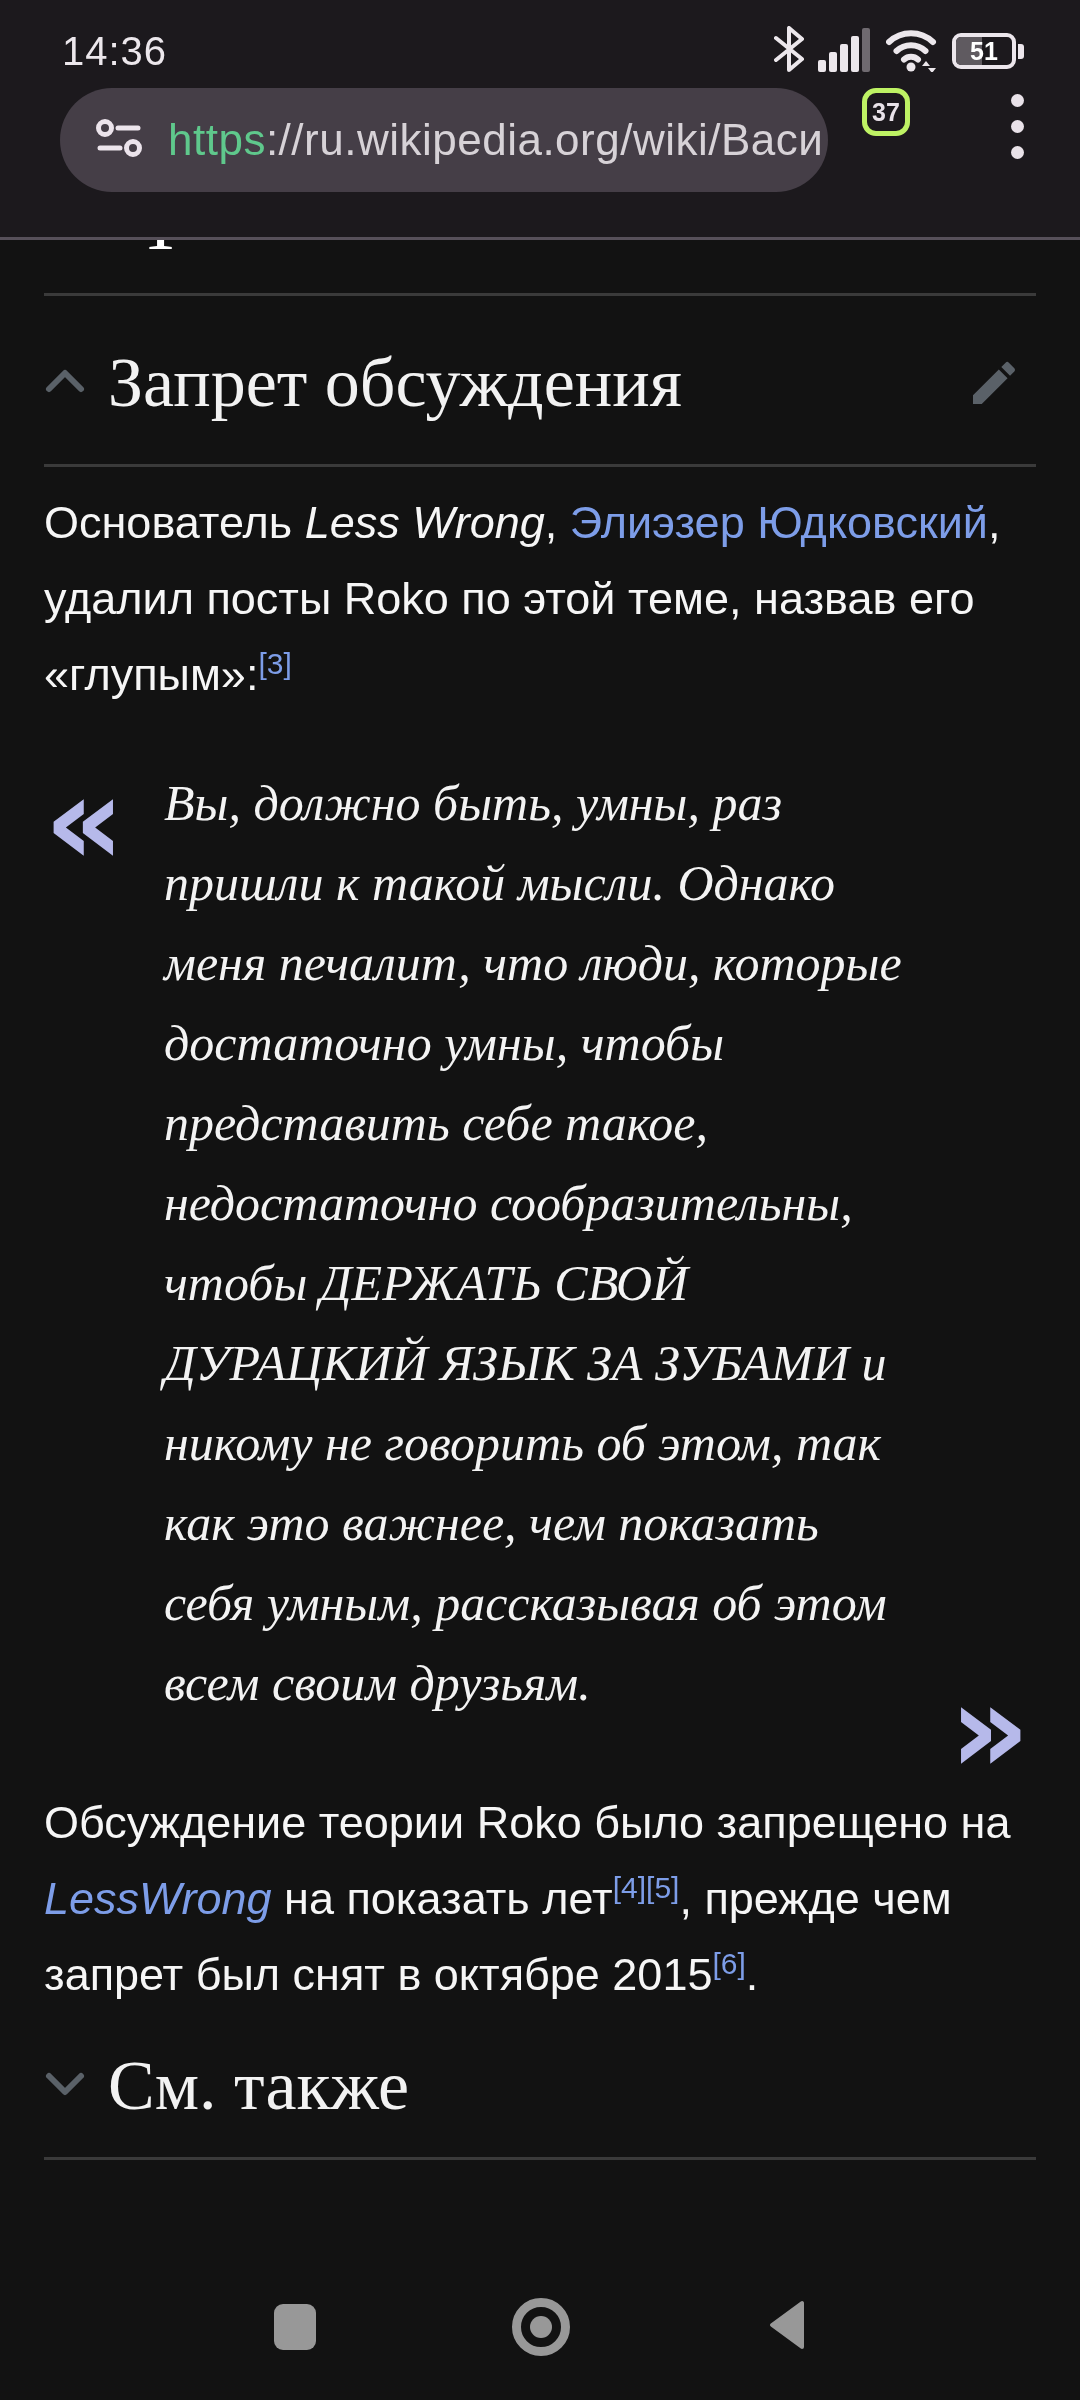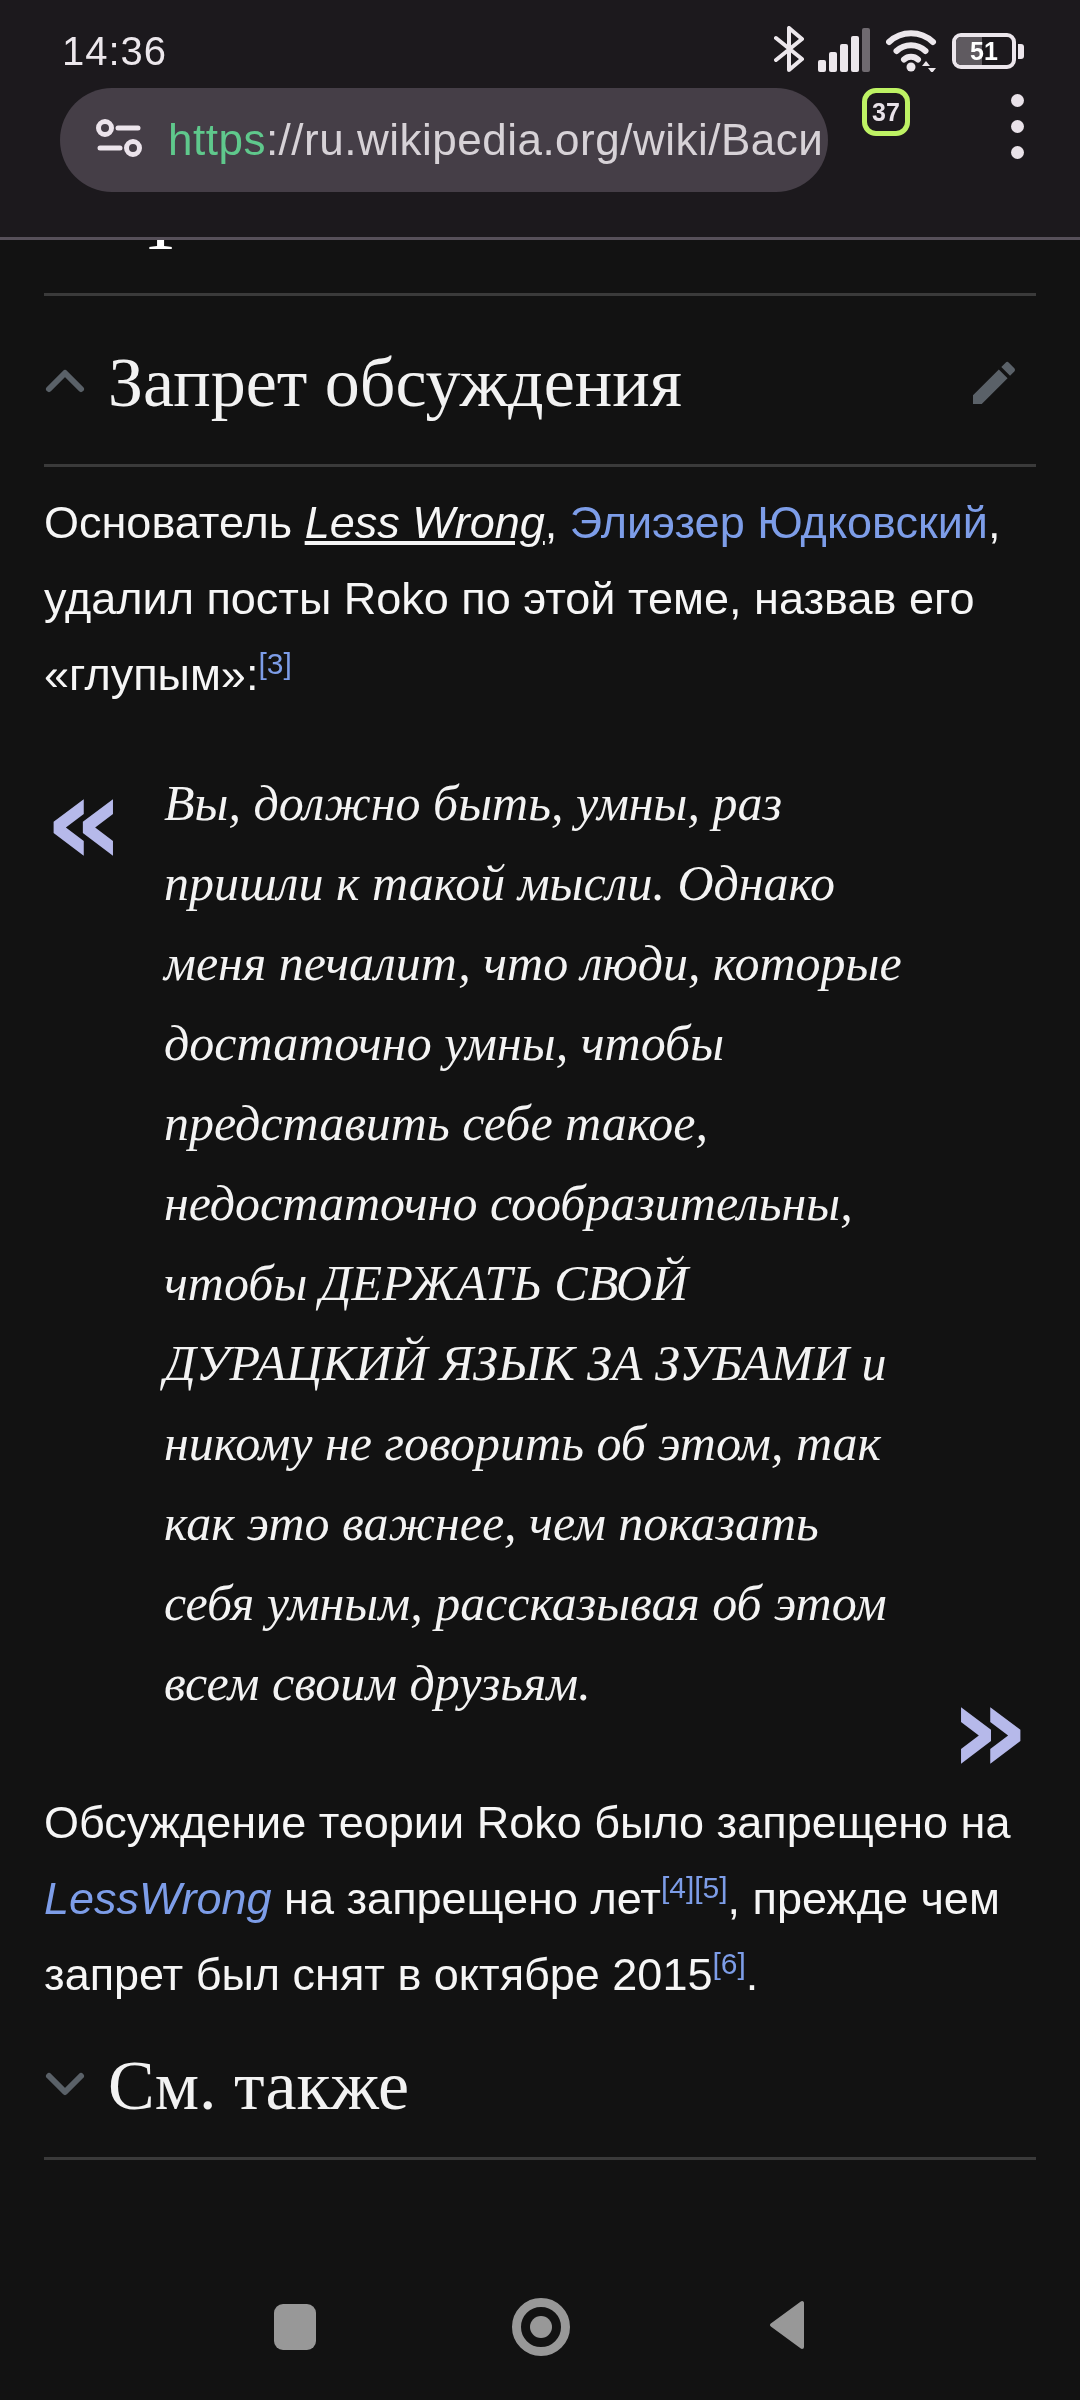--- a/index.html
+++ b/index.html
@@ -46,21 +46,21 @@
   .hr3 { margin-top:28px; }
 
   .h2-row { display:flex; align-items:center; margin-top:44px; }
   .h2-row.second { margin-top:30px; }
   .h2-title { font-family:"Liberation Serif", serif; font-weight:400; font-size:70px; line-height:86px;
               color:#f2f2f2; margin-left:22px; }
   .edit-btn { margin-left:auto; margin-right:14px; display:flex; }
 
   p.body { font-size:45px; line-height:76px; color:#f6f6f6; margin-top:18px; }
   a.wlink { color:#7d9de8; text-decoration:none; }
-  .it { font-style:italic;text-decoration:underline; }
+  .it { font-style:italic; }
   sup.ref { color:#7d9de8; font-size:30px; vertical-align:super; line-height:0; }
 
   blockquote.quote { position:relative; margin-top:50px; padding:0 134px 10px 120px; }
   .quote-text { font-family:"Liberation Serif", serif; font-style:italic;
                 font-size:50px; line-height:80px; color:#f3f3f3; }
   .qmark { position:absolute; font-family:"DejaVu Sans", sans-serif; font-weight:700;
            font-size:125px; line-height:60px; color:#b6b9ea; font-style:normal; }
   .qopen { left:0; top:28px; }
   .qclose { right:6px; bottom:-26px; }
 
@@ -162,21 +162,21 @@
     <hr class="divider hr2">
 
     <p class="body"><span>Основатель </span><span class="it">Less Wrong</span><span>, </span><a class="wlink" href="#">Элиэзер Юдковский</a><span>, удалил посты Roko по этой теме, назвав его «глупым»:</span><sup class="ref">[3]</sup></p>
 
     <blockquote class="quote">
       <span class="qmark qopen">«</span>
       <span class="quote-text">Вы, должно быть, умны, раз пришли к такой мысли. Однако меня печалит, что люди, которые достаточно умны, чтобы представить себе такое, недостаточно сообразительны, чтобы ДЕРЖАТЬ СВОЙ ДУРАЦКИЙ ЯЗЫК ЗА ЗУБАМИ и никому не говорить об этом, так как это важнее, чем показать себя умным, рассказывая об этом всем своим друзьям.</span>
       <span class="qmark qclose">»</span>
     </blockquote>
 
-    <p class="body" style="margin-top:52px;"><span>Обсуждение теории Roko было запрещено на </span><a class="wlink it" href="#">LessWrong</a><span> на запрещено лет</span><sup class="ref">[4]</sup><sup class="ref">[5]</sup><span>, прежде чем запрет был снят в октябре 2015</span><sup class="ref">[6]</sup><span>.</span></p>
+    <p class="body" style="margin-top:52px;"><span>Обсуждение теории Roko было запрещено на </span><a class="wlink it" href="#">LessWrong</a><span> на показать лет</span><sup class="ref">[4]</sup><sup class="ref">[5]</sup><span>, прежде чем запрет был снят в октябре 2015</span><sup class="ref">[6]</sup><span>.</span></p>
 
     <div class="h2-row second">
       <span>
         <svg width="42" height="32" viewBox="0 0 42 32">
           <polyline points="5,8 21,24 37,8" fill="none" stroke="#5a6168" stroke-width="6" stroke-linecap="round" stroke-linejoin="round"></polyline>
         </svg>
       </span>
       <span class="h2-title">См. также</span>
     </div>
 

